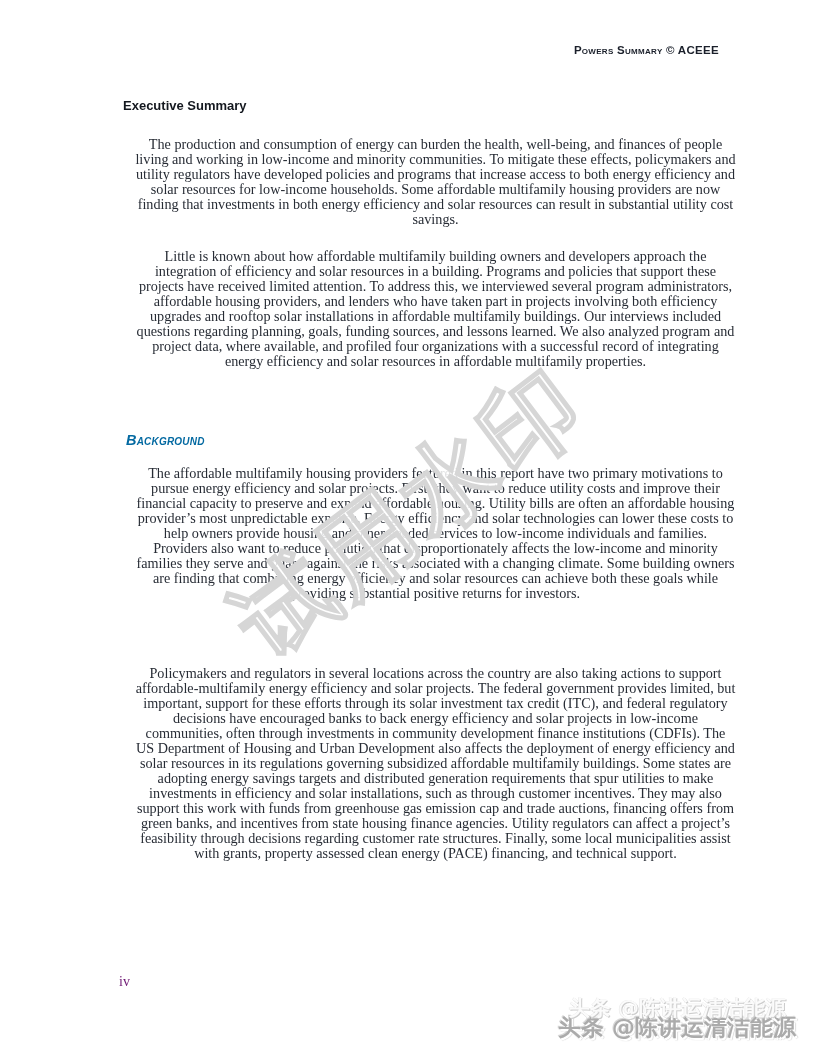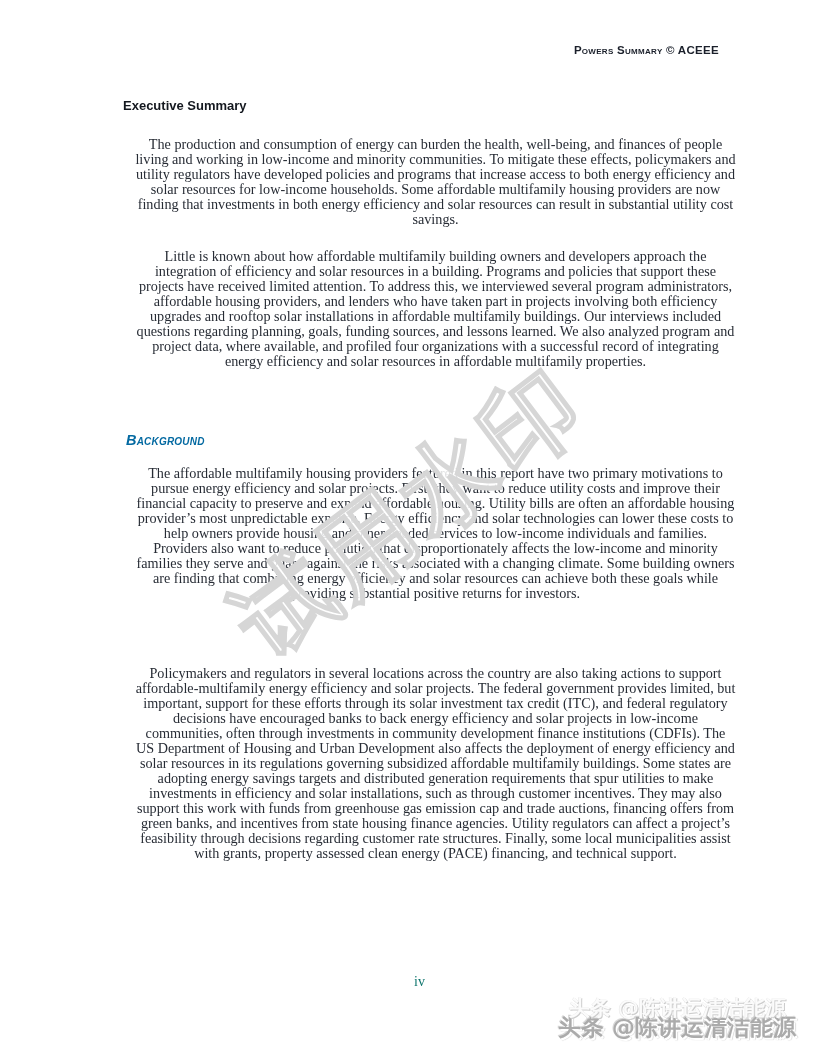--- a/index.html
+++ b/index.html
@@ -48,23 +48,22 @@
     font-variant:small-caps;
     font-style:italic;
     font-weight:bold;
     font-size:14.5px;
     line-height:19px;
     letter-spacing:0.2px;
     color:#0369a1;
   }
   .page-number {
     position:absolute; left:119px; top:974px; width:601px;
-    text-align:center;
     font-size:14px;
-    color:#0f766e;
+    color:#701a75;
   }
   .diag-watermark {
     position:absolute; left:130px; top:462px; width:560px;
     text-align:center;
     transform:rotate(-37deg);
     font-family:"DejaVu Sans","Liberation Sans",sans-serif;
     font-weight:bold;
     font-size:96px;
     line-height:100px;
     letter-spacing:6px;

